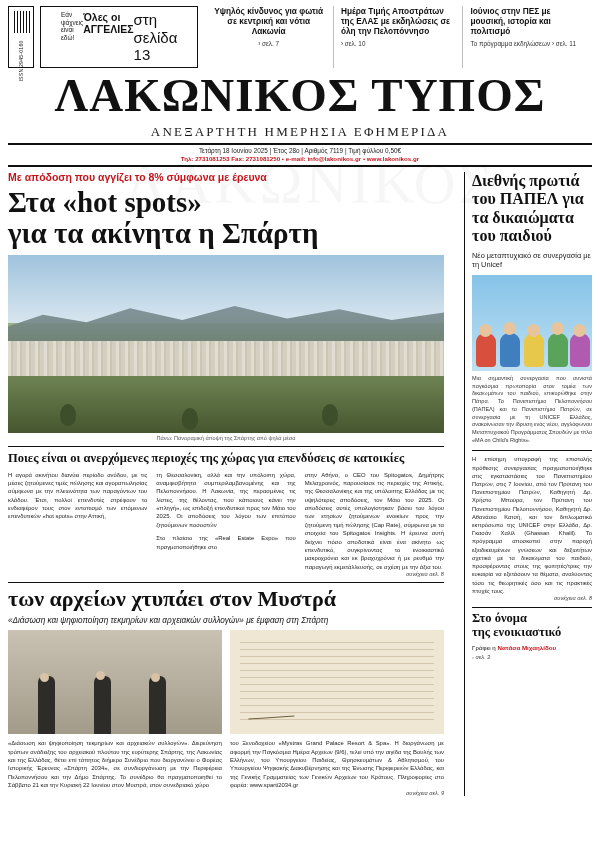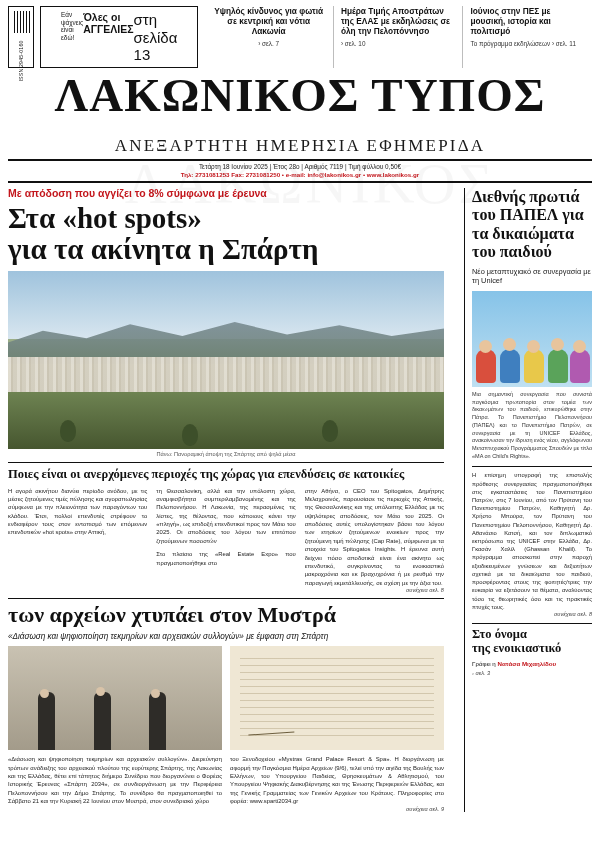--- a/index.html
+++ b/index.html
@@ -36,22 +36,22 @@
   .teaser .t-title { font-size:8.3px; font-weight:bold; color:#111; }
   .teaser .t-sub { font-size:6.4px; color:#333; margin-top:3px; }
 
   
   .masthead { text-align:center; margin-top:4px; position:relative; }
   .mast-title {
     font-family:"Liberation Serif", serif; font-weight:bold; font-size:47px;
     letter-spacing:1px; line-height:0.98; color:#111;
   }
   .mast-sub {
-    font-family:"Liberation Serif", serif; font-size:17px; letter-spacing:2.2px;
-    color:#1a1a1a; margin-top:18px;
+    font-family:"Liberation Serif", serif; font-size:13px; letter-spacing:2.2px;
+    color:#1a1a1a; margin-top:6px;
   }
   .mast-rule { height:2px; background:#111; margin:3px 0 2px 0; }
   .mast-meta { font-size:6.4px; color:#222; }
   .mast-contact { font-size:6.2px; color:#c3161c; font-weight:bold; margin-top:1px; }
   .mast-rule2 { height:2px; background:#111; margin-top:3px; }
 
   
   .body-grid { display:flex; gap:20px; margin-top:5px; }
   .left-col { flex:1; }
   .right-col { flex:0 0 128px; border-left:1px solid #111; padding-left:7px; }

